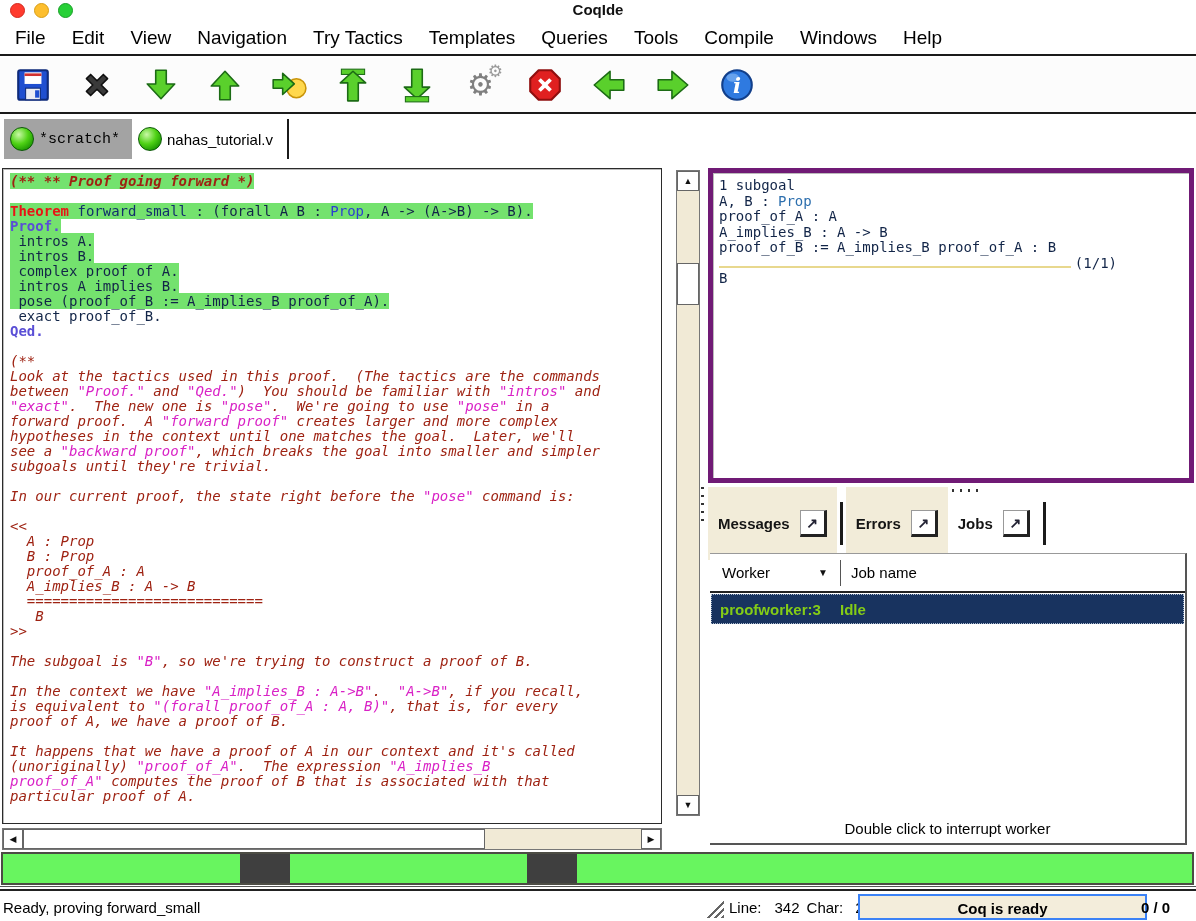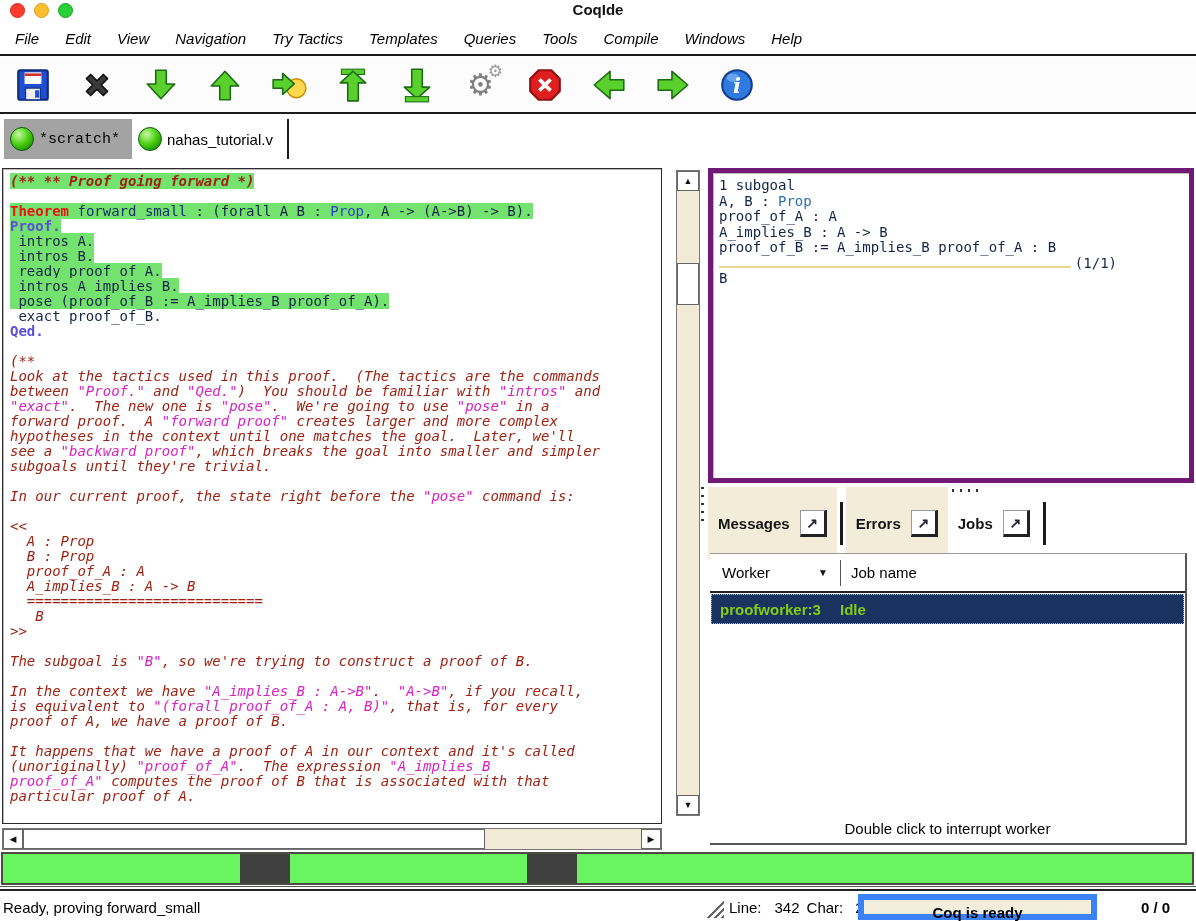--- a/index.html
+++ b/index.html
@@ -10,21 +10,21 @@
   .titlebar{position:absolute;left:0;top:0;width:100%;height:22px;background:#fff;}
   .title{position:absolute;left:0;right:0;top:1px;text-align:center;font-size:15px;font-weight:bold;color:#111;}
   .light{position:absolute;top:3px;width:15px;height:15px;border-radius:50%;box-sizing:border-box;}
   .light.red{left:10px;background:#ff3b2e;border:1px solid #d3271c;}
   .light.yellow{left:34px;background:#fdbe2e;border:1px solid #d89e16;}
   .light.green{left:58px;background:#27d037;border:1px solid #189f27;}
 
   
   .menubar{position:absolute;top:22px;left:0;width:100%;height:34px;border-bottom:2px solid #1b1b1b;
            display:flex;align-items:center;gap:26px;padding-left:15px;background:#fff;box-sizing:border-box;}
-  .menu-item{font-size:15px;color:#000;white-space:nowrap;font-style:italic;}
+  .menu-item{font-size:19px;color:#000;white-space:nowrap;}
 
   
   .toolbar{position:absolute;top:58px;left:0;width:100%;height:56px;border-bottom:2px solid #1b1b1b;
            display:flex;align-items:center;gap:23px;padding-left:12px;background:#fcfcfc;box-sizing:border-box;}
   .tbtn{width:41px;height:41px;background:none;border:none;padding:0;display:flex;align-items:center;justify-content:center;position:relative;}
   .gearbig{font-size:30px;color:#808080;line-height:30px;font-family:"DejaVu Sans",sans-serif;}
   .gearsmall{position:absolute;right:-2px;top:-4px;font-size:17px;color:#9a9a9a;font-family:"DejaVu Sans",sans-serif;}
 
   
   .tabbar{position:absolute;top:118px;left:4px;display:flex;align-items:center;height:42px;}
@@ -107,21 +107,21 @@
   .sline{position:absolute;left:0;top:886px;width:100%;height:1px;background:#555;}
   .statusbar{position:absolute;left:0;top:889px;width:100%;height:32px;background:#fff;border-top:2px solid #222;box-sizing:border-box;}
   .status-left{position:absolute;left:3px;top:8px;font-size:15px;color:#000;}
   .grip{position:absolute;left:706px;top:9px;width:18px;height:18px;
         background:repeating-linear-gradient(135deg,transparent 0 3px,#666 3px 5px);
         clip-path:polygon(0 100%,100% 0,100% 100%);}
   .pos{position:absolute;left:729px;top:8px;font-size:15px;color:#000;white-space:pre;}
   .pos .gap1{margin-left:13px;}
   .pos .gap2{margin-left:7px;}
   .pos .gap3{margin-left:12px;}
-  .cbox{position:absolute;left:858px;top:3px;width:239px;height:26px;background:#f3eddb;border:6px solid #3b82f6;
+  .cbox{position:absolute;left:858px;top:3px;width:289px;height:26px;background:#f3eddb;border:2px solid #3b82f6;
         text-align:center;line-height:25px;font-size:15px;font-weight:bold;color:#000;box-sizing:border-box;}
   .counter{position:absolute;left:1141px;top:8px;font-size:15px;font-weight:bold;color:#000;}
 </style>
 </head>
 <body>
 
 <div class="window">
 
   <div class="titlebar">
     <div class="light red"></div>
@@ -228,21 +228,21 @@
     <div class="tab-divider"></div>
   </div>
 
   <div class="editor">
       <div class="ln"><span class="cm b hl">(** ** Proof going forward *)</span></div>
       <div class="ln">&nbsp;</div>
       <div class="ln"><span class="kw1 hl">Theorem</span><span class="pl hl"> </span><span class="id hl">forward_small</span><span class="pl hl"> : (forall A B : </span><span class="sort hl">Prop</span><span class="pl hl">, A -&gt; (A-&gt;B) -&gt; B).</span></div>
       <div class="ln"><span class="kw2 hl">Proof.</span></div>
       <div class="ln"><span class="pl hl"> intros A.</span></div>
       <div class="ln"><span class="pl hl"> intros B.</span></div>
-      <div class="ln"><span class="pl hl"> ready proof_of_A.</span></div>
+      <div class="ln"><span class="pl hl"> complex proof_of_A.</span></div>
       <div class="ln"><span class="pl hl"> intros A_implies_B.</span></div>
       <div class="ln"><span class="pl hl"> pose (proof_of_B := A_implies_B proof_of_A).</span></div>
       <div class="ln"><span class="pl"> exact proof_of_B.</span></div>
       <div class="ln"><span class="kw2">Qed.</span></div>
       <div class="ln">&nbsp;</div>
       <div class="ln"><span class="cm">(**</span></div>
       <div class="ln"><span class="cm">Look at the tactics used in this proof.  (The tactics are the commands</span></div>
       <div class="ln"><span class="cm">between </span><span class="str">"Proof."</span><span class="cm"> and </span><span class="str">"Qed."</span><span class="cm">)  You should be familiar with </span><span class="str">"intros"</span><span class="cm"> and</span></div>
       <div class="ln"><span class="str">"exact"</span><span class="cm">.  The new one is </span><span class="str">"pose"</span><span class="cm">.  We're going to use </span><span class="str">"pose"</span><span class="cm"> in a</span></div>
       <div class="ln"><span class="cm">forward proof.  A </span><span class="str">"forward proof"</span><span class="cm"> creates larger and more complex</span></div>

